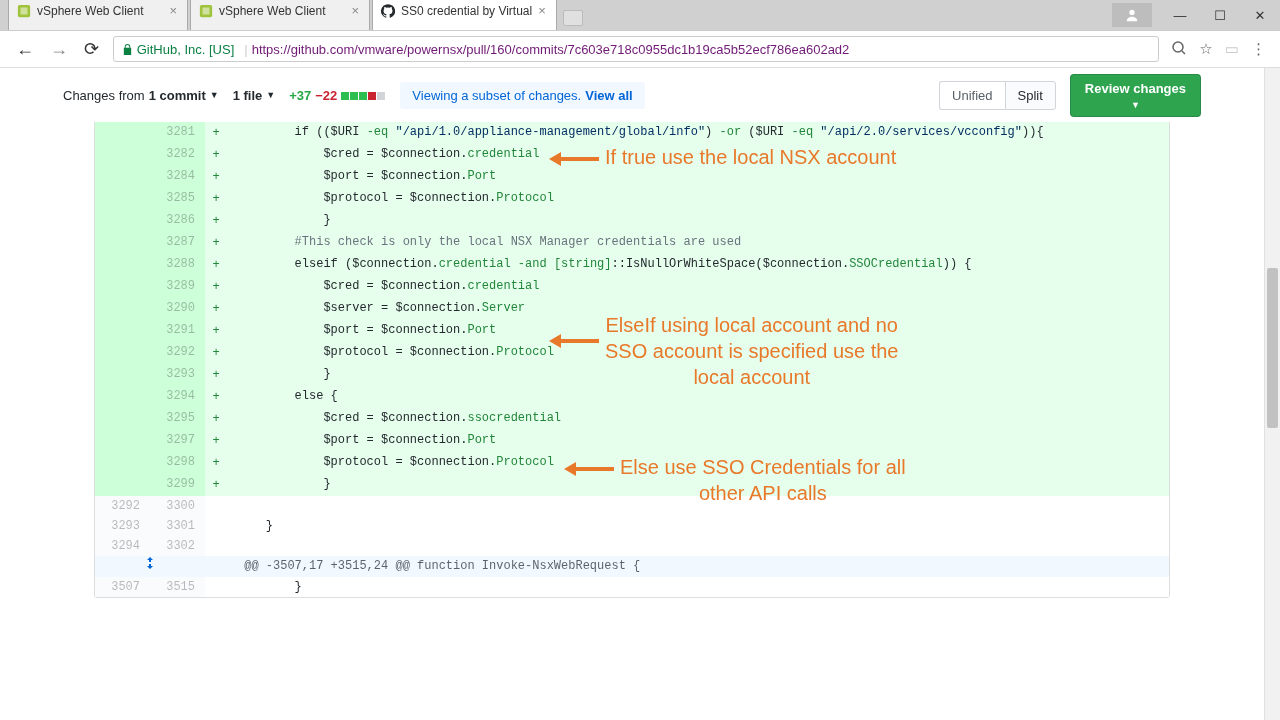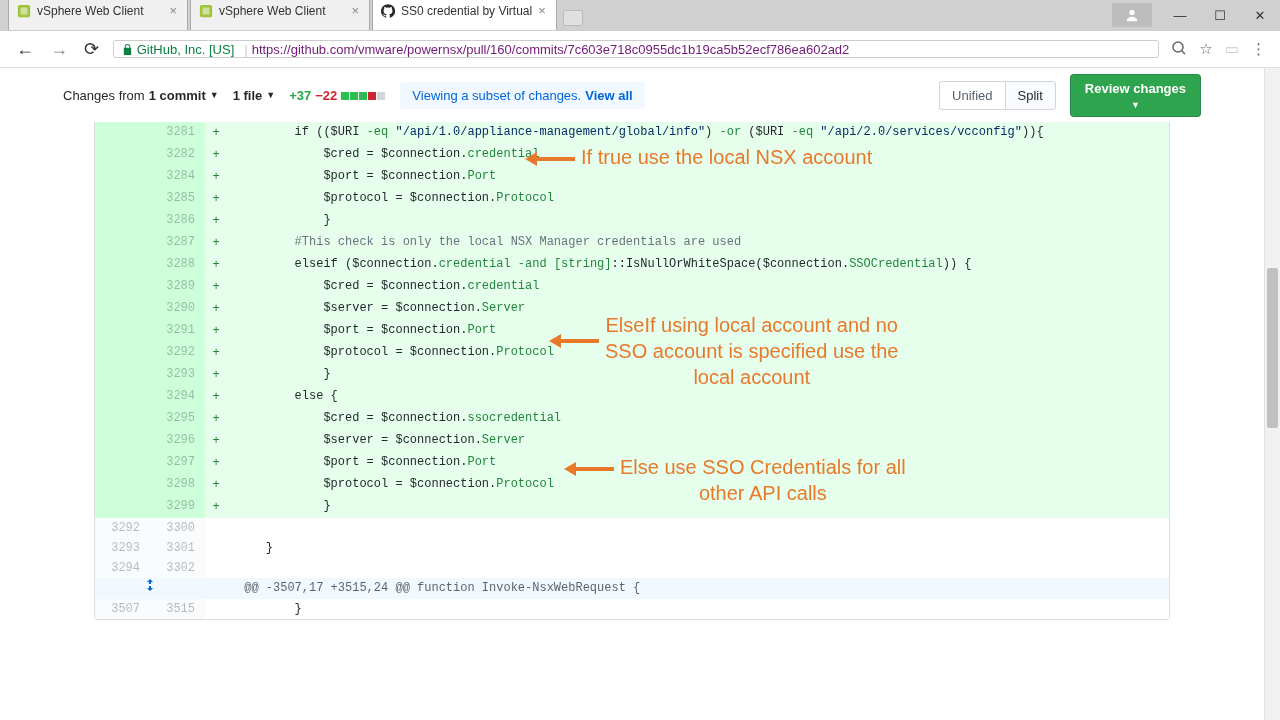--- a/index.html
+++ b/index.html
@@ -56,21 +56,21 @@
     width: 24px; height: 24px; background: #bdbdbd; margin-right: 8px; display: flex;
     align-items: center; justify-content: center; color: #fff;
   }
   .addr-bar {
     height: 38px; background: #fff; border-top: 1px solid #ccc; border-bottom: 1px solid #ddd;
     display: flex; align-items: center; padding: 0 8px;
   }
   .nav-btn { color: #888; padding: 0 8px; font-size: 18px; }
   .nav-btn.enabled { color: #333; }
   .url-box {
-    flex: 1; height: 18px; border: 1px solid #ccc; border-radius: 3px;
+    flex: 1; height: 26px; border: 1px solid #ccc; border-radius: 3px;
     display: flex; align-items: center; padding: 0 8px; font-size: 13px;
     margin: 0 6px;
   }
   .url-secure { color: #0b8043; margin-right: 6px; display: flex; align-items: center; }
   .url-rest { color: #701a75; }
   .addr-icons { display: flex; align-items: center; }
   .addr-icons span { padding: 0 6px; color: #666; font-size: 15px; }
 
   
   .viewport {
@@ -157,21 +157,21 @@
     width: 50px; height: 14px;
   }
   .annot .arrow::before {
     content: ""; position: absolute; top: 5px; left: 8px; right: 0; height: 4px; background: #e8792a;
   }
   .annot .arrow::after {
     content: ""; position: absolute; left: 0; top: 0; width: 0; height: 0;
     border-top: 7px solid transparent; border-bottom: 7px solid transparent;
     border-right: 12px solid #e8792a;
   }
-  .annot.a1 { left: 486px; top: 22px; }
+  .annot.a1 { left: 510px; top: 22px; }
   .annot.a2 { left: 510px; top: 190px; text-align:center;}
   .annot.a3 { left: 525px; top: 332px; text-align:center;}
   .annot.a2 .arrow { top: 22px; }
   .annot.a3 .arrow { top: 8px; }
 
   svg.ghicon { width:16px; height:16px; fill:#888; }
 </style>
 </head>
 <body>
 
@@ -364,26 +364,20 @@
             <td class="code">        else {</td>
           </tr>
           <tr>
             <td class="num add"></td>
             <td class="num add">3295</td>
             <td class="marker">+</td>
             <td class="code">            $cred = $connection.<span class="pl-e">ssocredential</span></td>
           </tr>
           <tr>
             <td class="num add"></td>
-            <td class="num add">3296</td>
-            <td class="marker">+</td>
-            <td class="code">            $server = $connection.<span class="pl-e">Server</span></td>
-          </tr>
-          <tr>
-            <td class="num add"></td>
             <td class="num add">3297</td>
             <td class="marker">+</td>
             <td class="code">            $port = $connection.<span class="pl-e">Port</span></td>
           </tr>
           <tr>
             <td class="num add"></td>
             <td class="num add">3298</td>
             <td class="marker">+</td>
             <td class="code">            $protocol = $connection.<span class="pl-e">Protocol</span></td>
           </tr>

